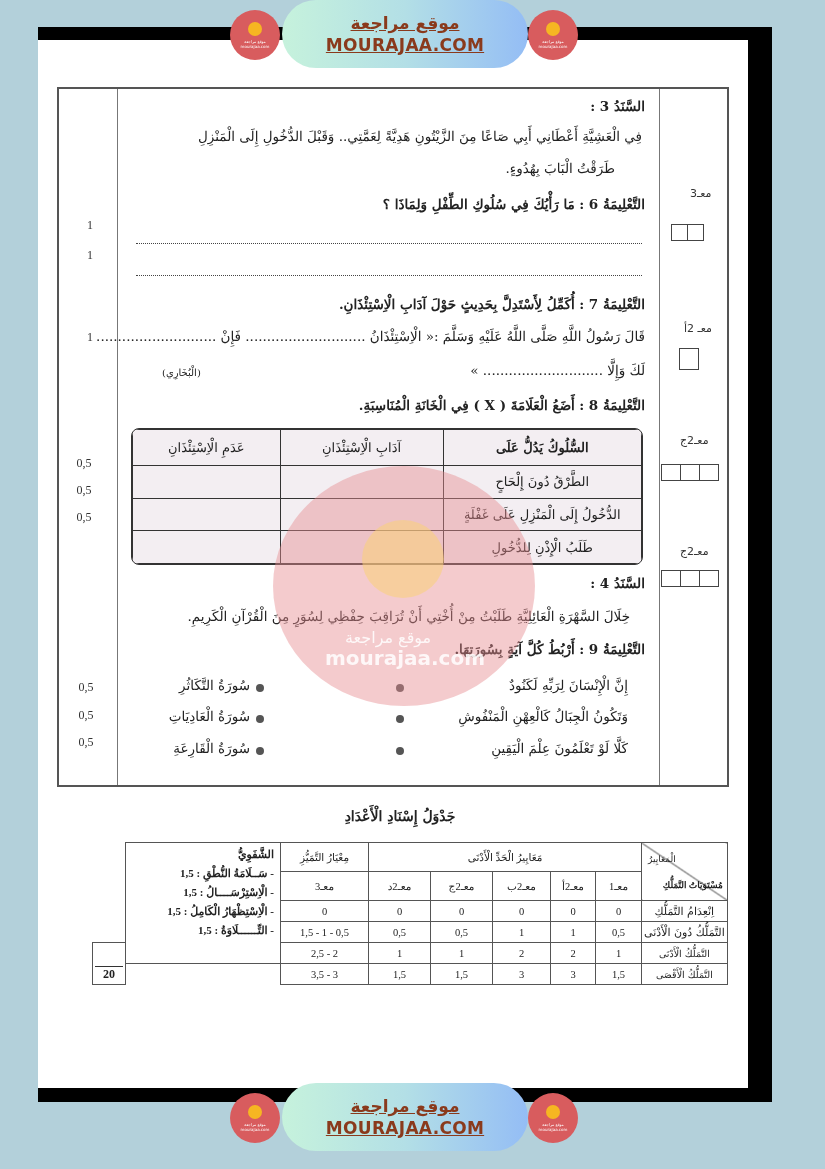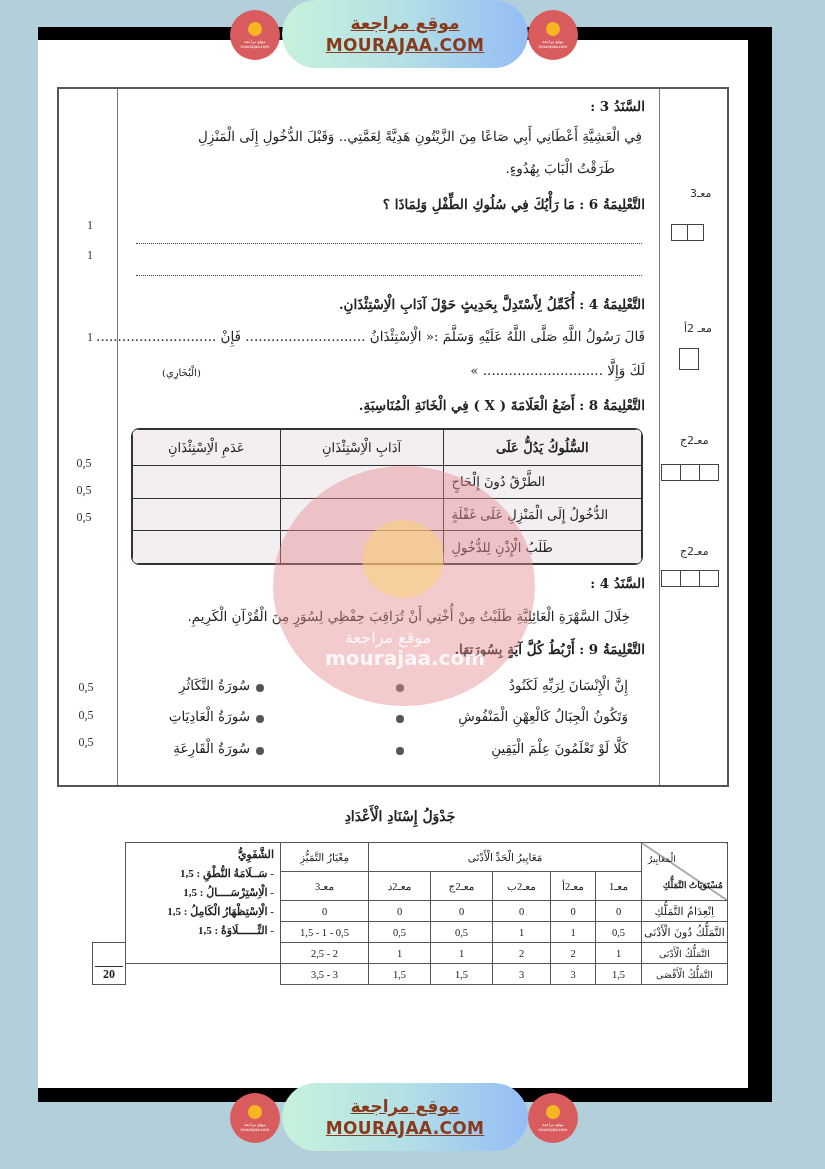--- a/index.html
+++ b/index.html
@@ -54,21 +54,21 @@
   .box-row span { display: block; width: 17px; height: 17px; border: 1px solid #444; margin-left: -1px; background: #fff; }
   .dots { position: absolute; border-bottom: 1px dotted #444; height: 1px; }
 
   
   .behav-table {
     position: absolute; left: 131px; top: 428px; width: 512px; height: 137px;
     border: 1px solid #333; border-radius: 8px; overflow: hidden; background: #f3eef2;
     direction: rtl;
   }
   .behav-table table { width: 100%; height: 100%; border-collapse: collapse; }
-  .behav-table td { border: 1px solid #333; font-size: 13px; padding: 2px 8px; text-align: left; white-space: nowrap; }
+  .behav-table td { border: 1px solid #333; font-size: 13px; padding: 2px 8px; text-align: center; white-space: nowrap; }
   .behav-table tr:first-child td { text-align: center; height: 36px; }
 
   
   .wm-circle {
     position: absolute; left: 273px; top: 466px; width: 262px; height: 240px; border-radius: 50%;
     background: rgba(230, 140, 145, 0.45); pointer-events: none;
   }
   .wm-inner {
     position: absolute; left: 362px; top: 520px; width: 82px; height: 78px; border-radius: 50%;
     background: rgba(250, 210, 120, 0.55);
@@ -115,21 +115,21 @@
 <div class="score" style="left:70px; top:218px;">1</div>
 <div class="score" style="left:70px; top:248px;">1</div>
 
 <div class="crit-label" style="left:690px; top:187px;">معـ3</div>
 <div class="box-row" style="left:672px; top:224px;">
     <span></span>
     <span></span>
   </div>
 
 <div class="ar" style="right:180px; top:296px;">
-  <span class="bold">التَّعْلِيمَةُ 4 :</span>
+  <span class="bold">التَّعْلِيمَةُ 7 :</span>
   <span class="bold">أُكَمِّلُ لِأَسْتَدِلَّ بِحَدِيثٍ حَوْلَ آدَابِ الْاِسْتِئْذَانِ.</span>
 </div>
 <div class="ar" style="right:180px; top:328px;">قَالَ رَسُولُ اللَّهِ صَلَّى اللَّهُ عَلَيْهِ وَسَلَّمَ :« الْاِسْتِئْذَانُ ............................ فَإِنْ ............................</div>
 <div class="ar" style="right:180px; top:362px;">لَكَ وَإِلَّا ............................ »</div>
 <div class="ar" style="left:162px; top:367px; font-size:10px;text-align:right;">(الْبُخَارِي)</div>
 <div class="score" style="left:70px; top:330px;">1</div>
 
 <div class="crit-label" style="left:684px; top:322px;">معـ 2أ</div>
 <div class="box-row" style="left:680px; top:348px;">
     <span style="width:20px;height:22px;"></span>

